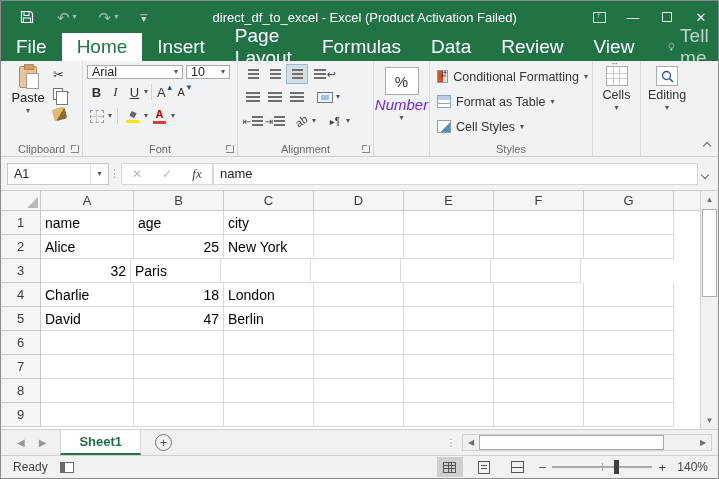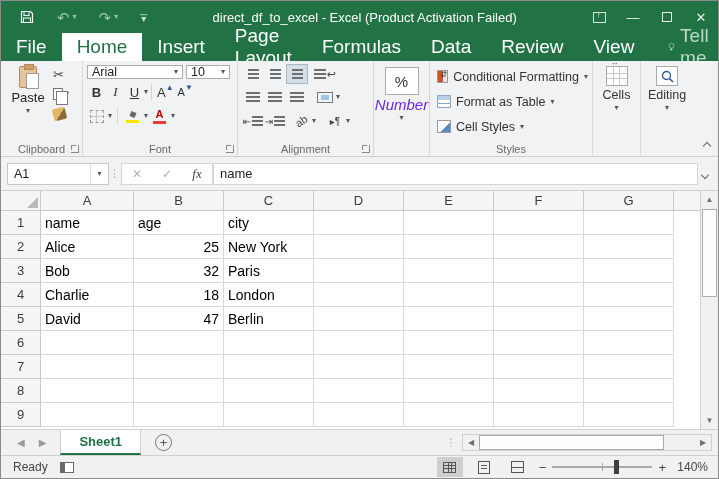--- a/index.html
+++ b/index.html
@@ -451,21 +451,20 @@
             <div class="cell num">25</div>
             <div class="cell">New York</div>
             <div class="cell"></div>
             <div class="cell"></div>
             <div class="cell"></div>
             <div class="cell"></div>
             <div class="cell-fill"></div>
           </div>
           <div class="grow">
             <div class="rowh">3</div>
-            <div class="cell ca">Bob</div>
             <div class="cell num">32</div>
             <div class="cell">Paris</div>
             <div class="cell"></div>
             <div class="cell"></div>
             <div class="cell"></div>
             <div class="cell"></div>
             <div class="cell-fill"></div>
           </div>
           <div class="grow">
             <div class="rowh">4</div>

